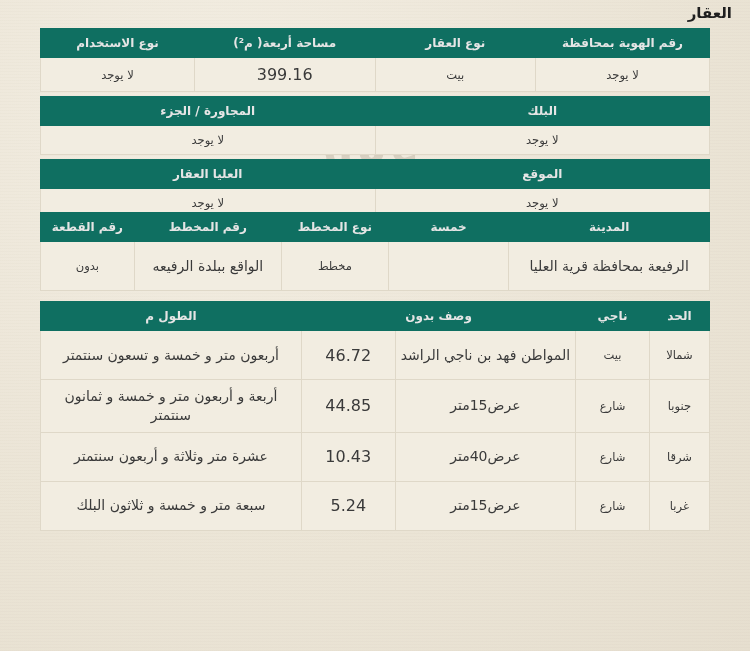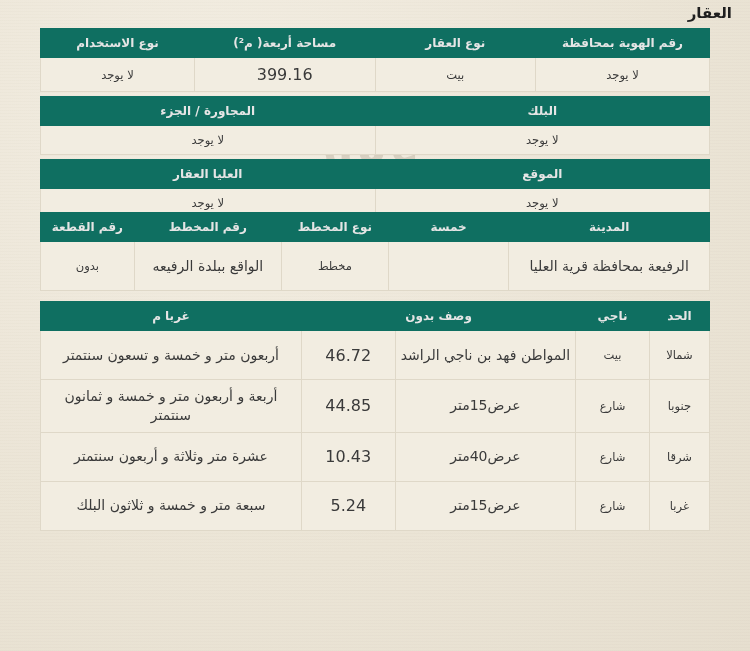--- a/index.html
+++ b/index.html
@@ -169,21 +169,21 @@
         <col style="width:11%">
         <col style="width:27%">
         <col style="width:14%">
         <col style="width:39%">
     </colgroup>
     <thead>
       <tr>
         <th>الحد</th>
         <th>ناجي</th>
         <th colspan="2">وصف بدون</th>
-        <th>غربا م</th>
+        <th>الطول م</th>
       </tr>
     </thead>
     <tbody>
       <tr>
         <td class="tall">شمالا</td>
         <td class="tall">بيت</td>
         <td class="tall small">المواطن فهد بن ناجي الراشد</td>
         <td class="tall num">46.72</td>
         <td class="tall small">أربعون متر و خمسة و تسعون سنتمتر</td>
       </tr>

